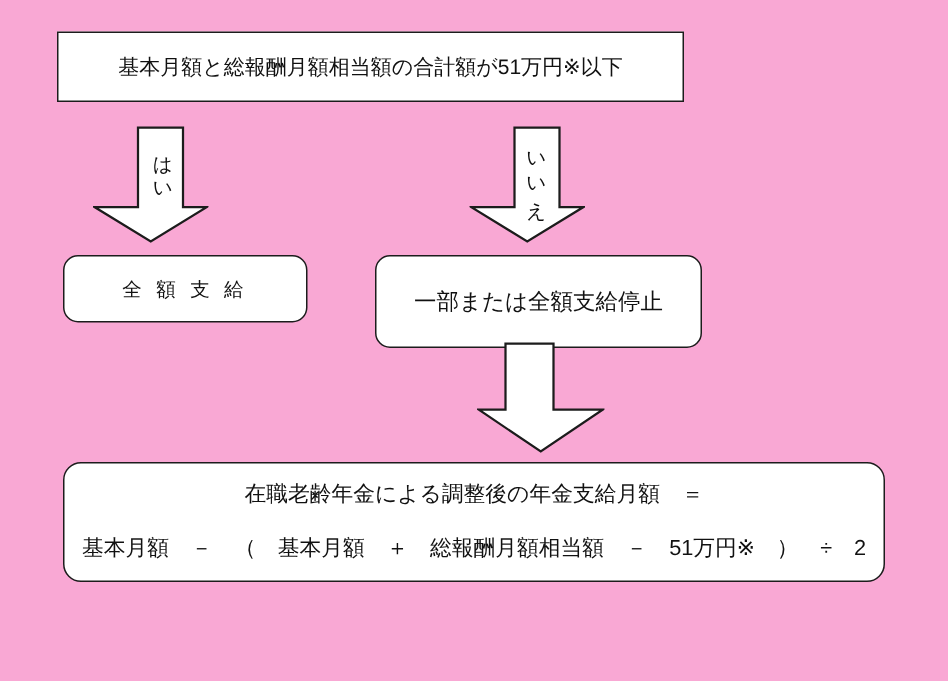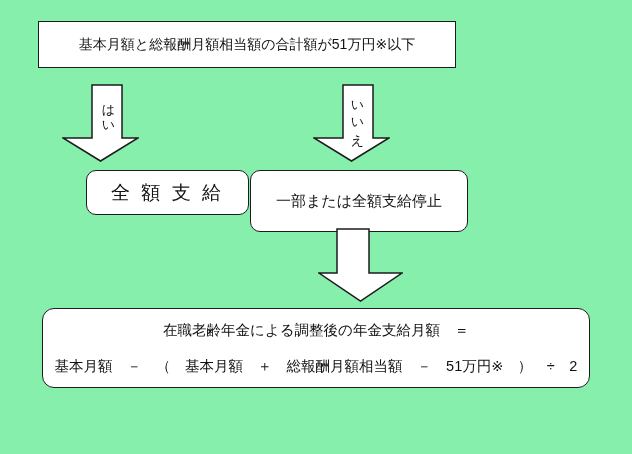--- a/index.html
+++ b/index.html
@@ -4,21 +4,21 @@
 <style>
   html, body {
     margin: 0;
     padding: 0;
     background: #ffffff;
   }
   .canvas {
     position: relative;
     width: 632px;
     height: 454px;
-    background: #86efac;
+    background: #f9a8d4;
     font-family: "Liberation Sans", "DejaVu Sans", sans-serif;
     color: #111111;
     overflow: hidden;
   }
   .box {
     position: absolute;
     box-sizing: border-box;
     border: 1.5px solid #1c1c1c;
     background: #ffffff;
     display: flex;
@@ -31,23 +31,22 @@
     width: 418px; height: 47px;
     font-size: 14px;
     border-radius: 0;
   }
   .rounded {
     border-radius: 10px;
   }
   .box-yes {
     left: 42px; top: 170px;
     width: 163px; height: 45px;
-    font-size: 19px;
+    font-size: 13px;
     letter-spacing: 3px;
-    margin-left: 44px;
   }
   .box-no {
     left: 250px; top: 170px;
     width: 218px; height: 62px;
     font-size: 15px;
   }
   .result-box {
     left: 42px; top: 308px;
     width: 548px; height: 80px;
     border-radius: 12px;

